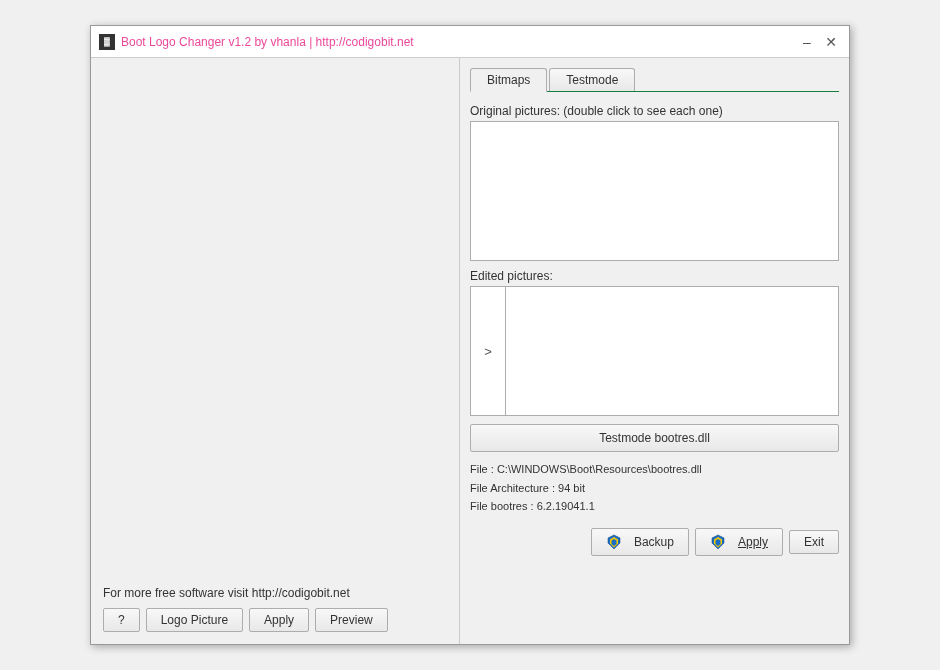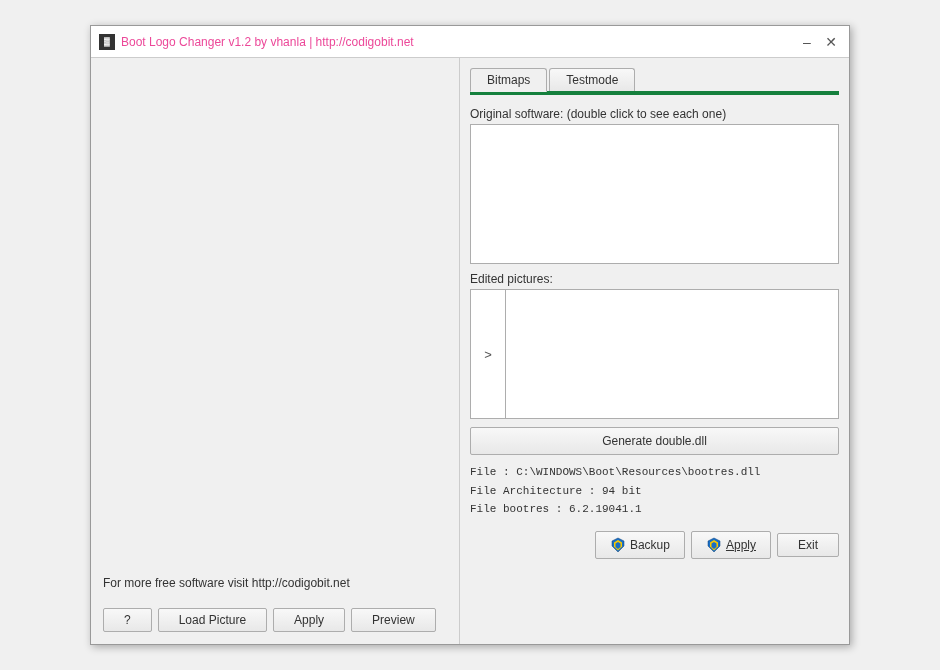--- a/index.html
+++ b/index.html
@@ -81,32 +81,32 @@
     .left-panel {
       flex: 1;
       display: flex;
       flex-direction: column;
       justify-content: flex-end;
       padding: 12px;
     }
     .left-bottom {
       display: flex;
       flex-direction: column;
-      gap: 18px;
+      gap: 8px;
     }
     .promo-text {
       font-size: 12px;
       color: #333;
     }
     .left-buttons {
       display: flex;
       gap: 6px;
     }
     .btn {
-      padding: 4px 20px;
+      padding: 4px 14px;
       border: 1px solid #adadad;
       background: linear-gradient(to bottom, #f8f8f8, #e8e8e8);
       cursor: pointer;
       font-size: 12px;
       color: #333;
       border-radius: 2px;
       min-width: 30px;
     }
 
     
@@ -115,21 +115,21 @@
       border-left: 1px solid #ccc;
       display: flex;
       flex-direction: column;
       padding: 10px;
       gap: 8px;
     }
 
     
     .tabs {
       display: flex;
-      border-bottom: 4px solid #15803d;
+      border-bottom: 1px solid #15803d;
       margin-bottom: 4px;
     }
     .tab {
       padding: 4px 16px;
       border: 1px solid #adadad;
       border-bottom: none;
       cursor: pointer;
       font-size: 12px;
       background: linear-gradient(to bottom, #f8f8f8, #e8e8e8);
       color: #333;
@@ -192,34 +192,33 @@
       font-size: 12px;
       color: #333;
       border-radius: 2px;
       text-align: center;
     }
 
     .file-info {
       font-size: 11px;
       color: #333;
       line-height: 1.7;
-      font-family: Liberation Mono, monospace;
     }
 
     .action-buttons {
       display: flex;
       gap: 6px;
       align-items: center;
       justify-content: flex-end;
       padding-top: 4px;
     }
     .shield-btn {
       display: flex;
       align-items: center;
-      gap: 4px;
+      gap: 12px;
       padding: 5px 14px;
       border: 1px solid #adadad;
       background: linear-gradient(to bottom, #f8f8f8, #e8e8e8);
       cursor: pointer;
       font-size: 12px;
       color: #333;
       border-radius: 2px;
     }
     .shield-icon {
       width: 16px;
@@ -244,48 +243,48 @@
     </div>
   </div>
 
   <div class="main-content">
 
     <div class="left-panel">
       <div class="left-bottom">
         <span class="promo-text">For more free software visit  http://codigobit.net</span>
         <div class="left-buttons">
           <button class="btn">?</button>
-          <button class="btn">Load Picture</button>
+          <button class="btn">Logo Picture</button>
           <button class="btn">Apply</button>
           <button class="btn">Preview</button>
         </div>
       </div>
     </div>
 
     <div class="right-panel">
 
       <div class="tabs">
         <div class="tab active">Bitmaps</div>
         <div class="tab">Testmode</div>
       </div>
 
       <div>
-        <div class="section-label">Original software: (double click to see each one)</div>
+        <div class="section-label">Original pictures: (double click to see each one)</div>
         <div class="picture-box"></div>
       </div>
 
       <div>
         <div class="section-label">Edited pictures:</div>
         <div class="edited-area">
           <div class="arrow-col">&gt;</div>
           <div class="edited-picture-box"></div>
         </div>
       </div>
 
-      <button class="generate-btn">Generate double.dll</button>
+      <button class="generate-btn">Testmode bootres.dll</button>
 
       <div class="file-info">
         <div>File : C:\WINDOWS\Boot\Resources\bootres.dll</div>
         <div>File Architecture : 94 bit</div>
         <div>File bootres : 6.2.19041.1</div>
       </div>
 
       <div class="action-buttons">
         <button class="shield-btn">
           <svg class="shield-icon" viewBox="0 0 16 16">

